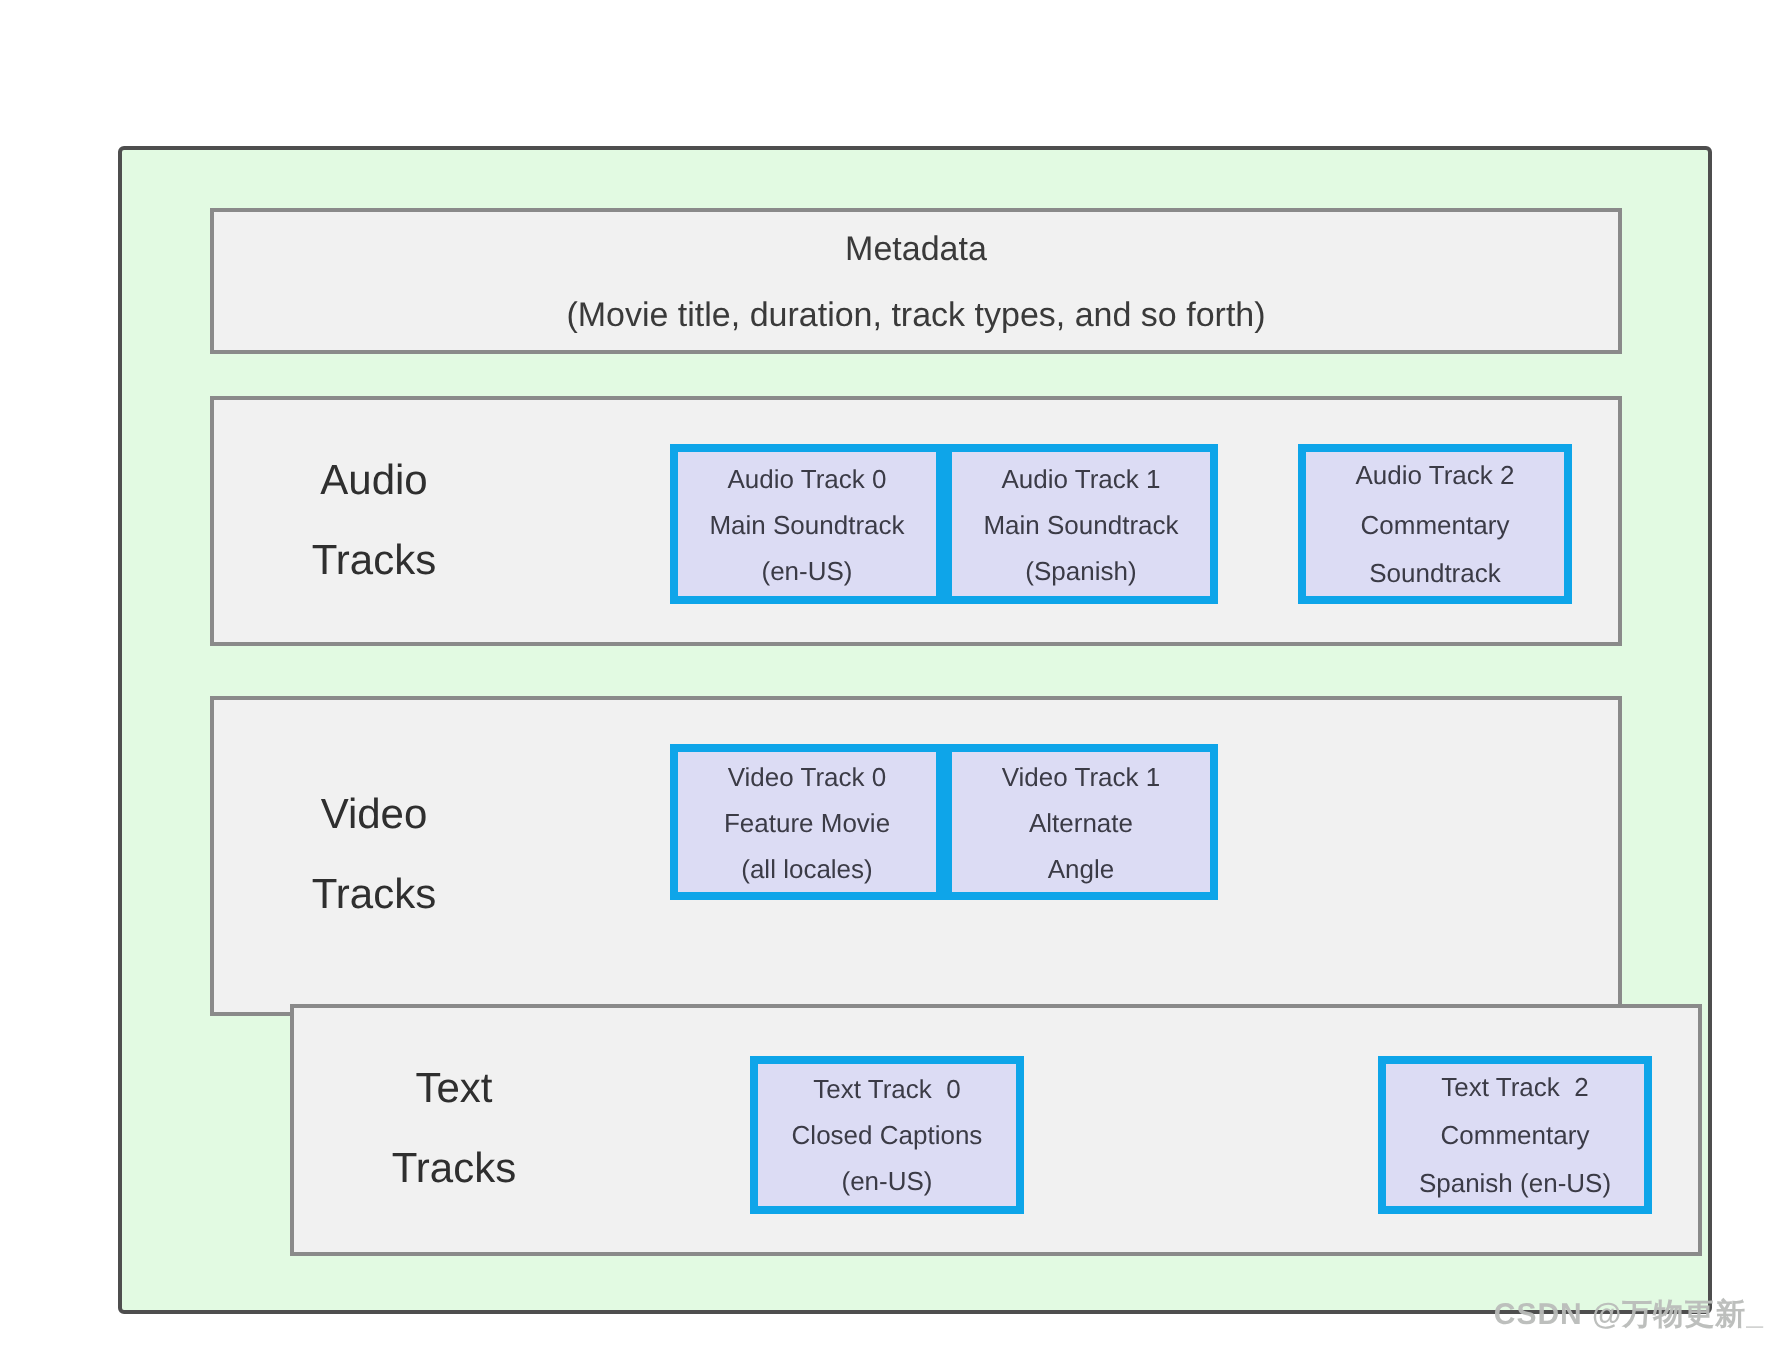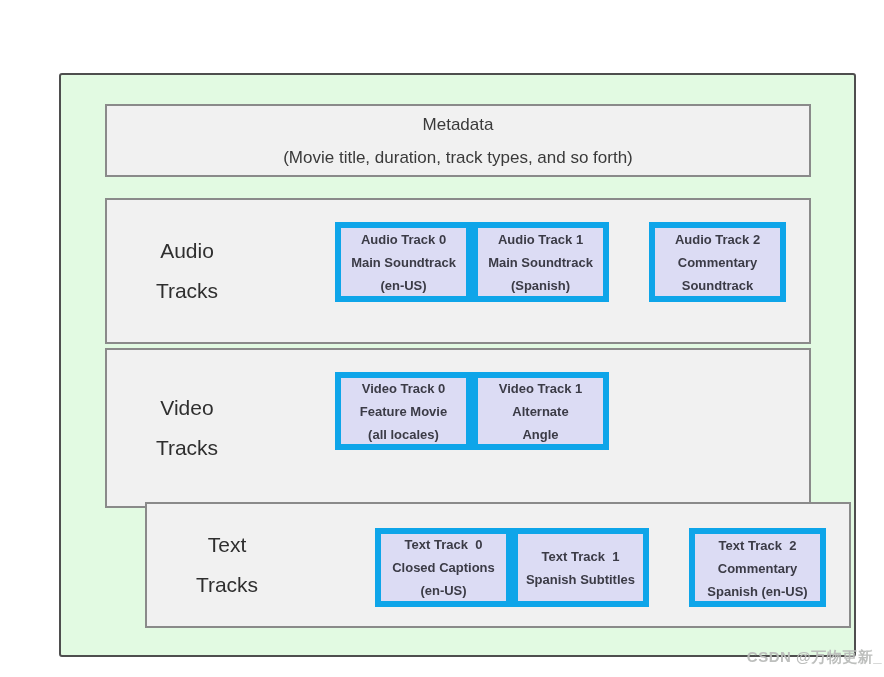--- a/index.html
+++ b/index.html
@@ -20,21 +20,21 @@
     border-radius: 3px;
   }
   .section {
     position: absolute;
     left: 105px;
     width: 706px;
     background: #f1f1f1;
     border: 2px solid #8a8a8a;
   }
   .metadata-box { top: 104px; height: 73px; }
-  .audio-section { top: 198px; height: 146px; }
+  .audio-section { top: 198px; height: 125px; }
   .video-section { top: 348px; height: 160px; }
   .text-section  { top: 502px; height: 126px; margin-left: 40px; }
 
   .metadata-box {
     display: flex; flex-direction: column;
     align-items: center; justify-content: center;
   }
   .metadata-line {
     font-size: 17px;
     line-height: 33px;
@@ -51,25 +51,24 @@
     font-size: 21px;
     line-height: 40px;
     color: #2f2f2f;
     white-space: pre;
   }
 
   .track-box {
     position: absolute;
     width: 137px;
     background: #dcdcf4;
-    border: 6px solid #0ea5e9;
+    border: 4px solid #0ea5e9;
     display: flex; flex-direction: column;
     align-items: center; justify-content: center;
     text-align: center;
-    font-weight: bold;
   }
   .track-line {
     font-size: 13px;
     line-height: 23px;
     color: #3b3b46;
     white-space: pre;
   }
   .col1 { left: 228px; }
   .col2 { left: 365px; }
   .col3 { left: 542px; justify-content: space-between; }
@@ -142,24 +141,20 @@
   <div class="section text-section">
     <div class="section-label">
       <span>Text</span>
       <span>Tracks</span>
     </div>
     <div class="track-box col1">
       <div class="track-line">Text Track  0</div>
       <div class="track-line">Closed Captions</div>
       <div class="track-line">(en-US)</div>
     </div>
-    <div class="track-box col2">
-      <div class="track-line">Text Track  1</div>
-      <div class="track-line">Spanish Subtitles</div>
-    </div>
     <div class="track-box col3">
       <div class="track-line">Text Track  2</div>
       <div class="track-line">Commentary</div>
       <div class="track-line">Spanish (en-US)</div>
     </div>
   </div>
 
   <div class="watermark">CSDN @万物更新_</div>
 
 </div>

